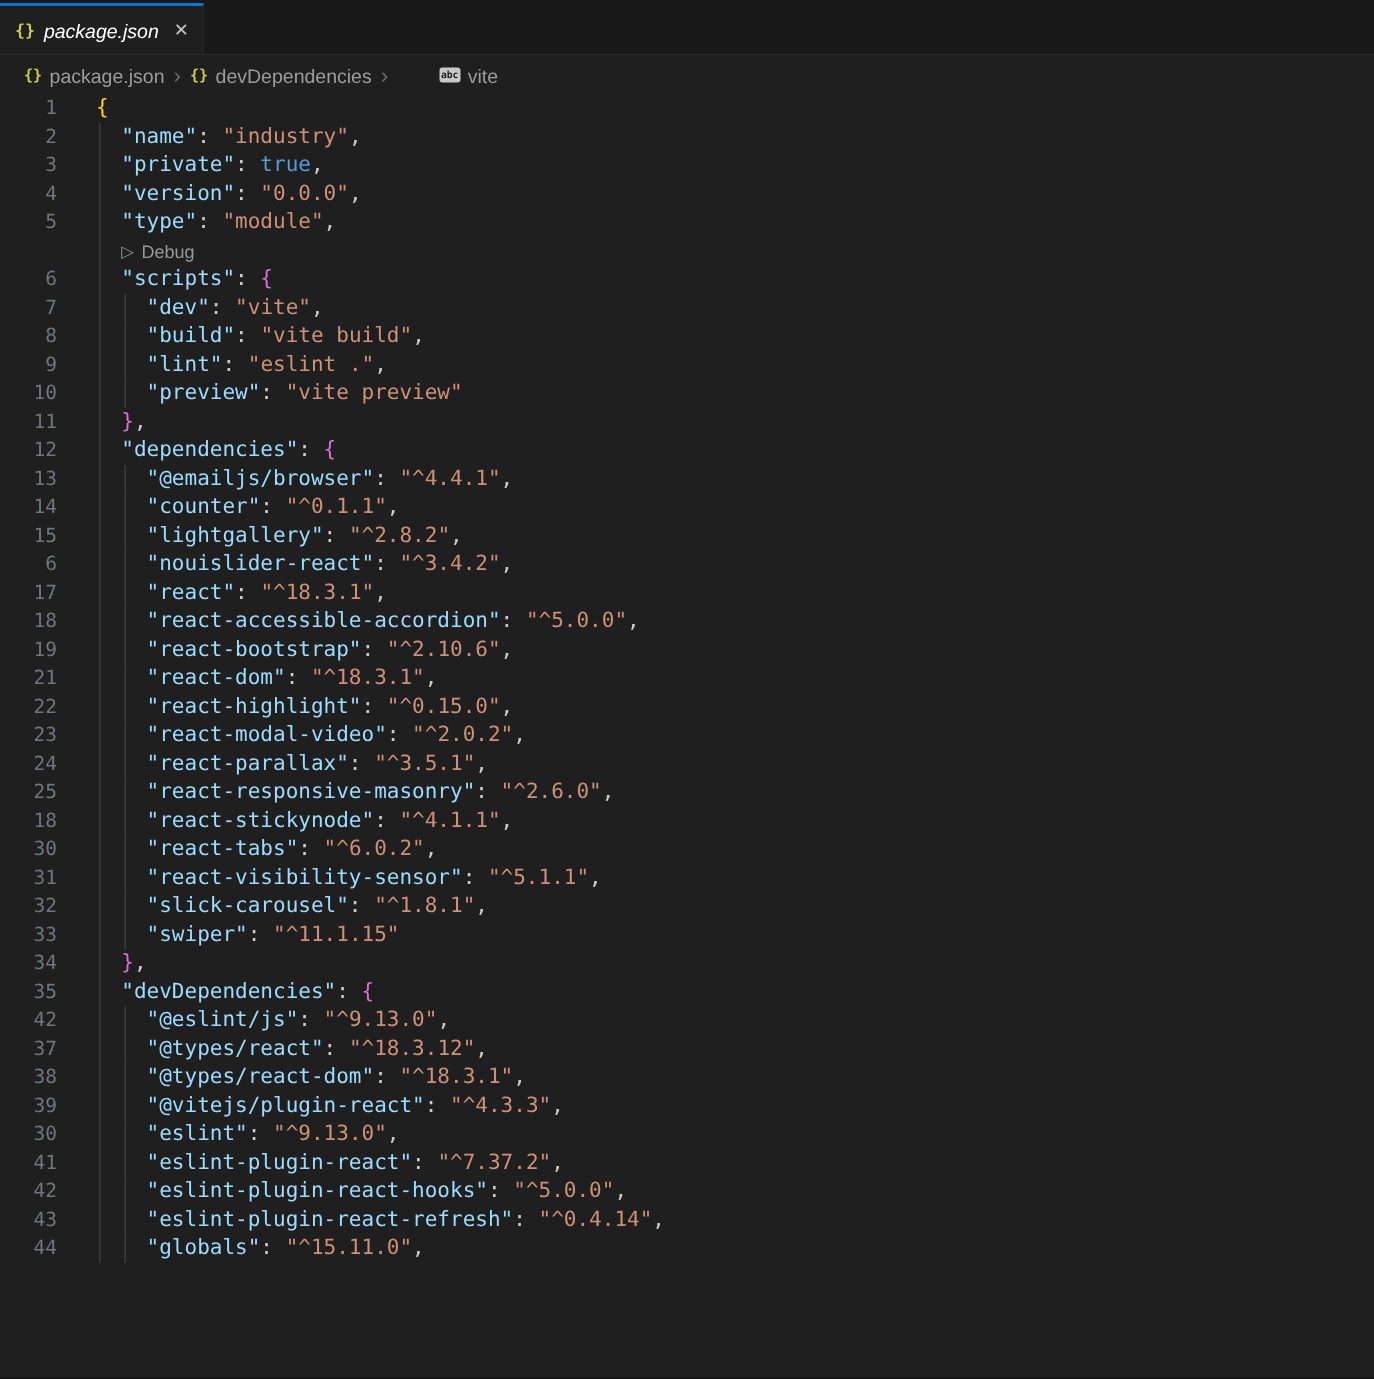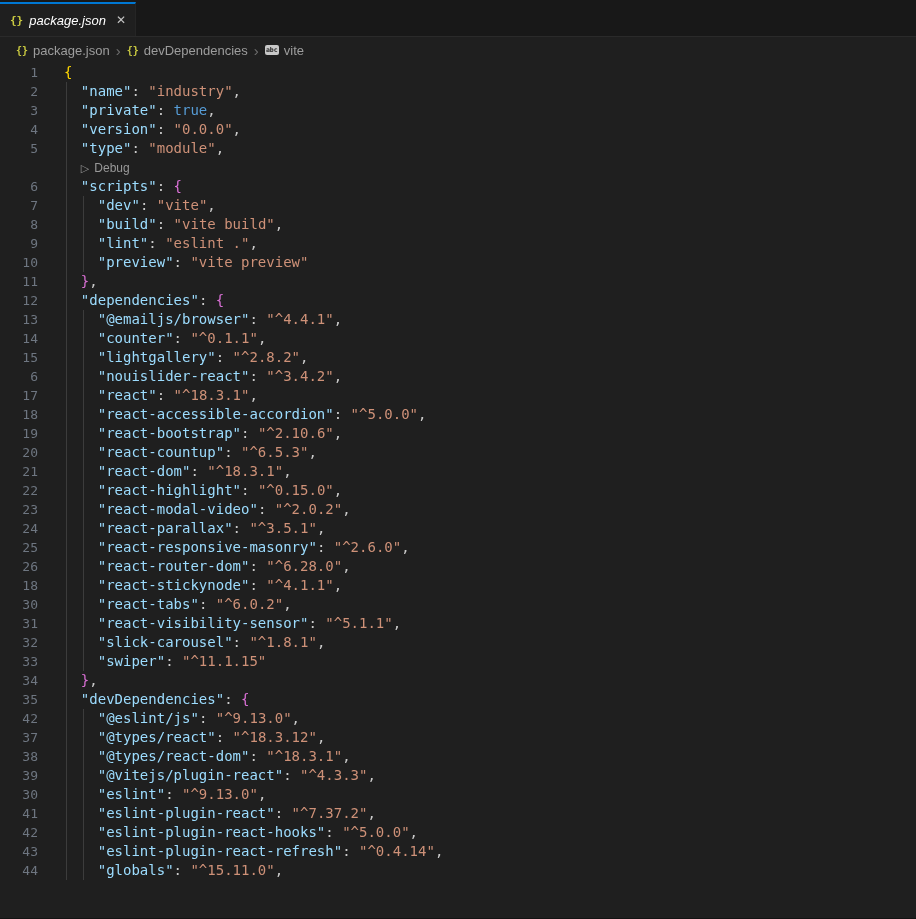--- a/index.html
+++ b/index.html
@@ -10,21 +10,21 @@
   .tab{display:flex;align-items:center;gap:6px;padding:0 9px 0 10px;background:#1f1f1f;margin-top:2px;border-top:2px solid #0078d4;border-right:1px solid #252525;cursor:pointer;}
   .json-icon{color:#cbcb41;font-family:"DejaVu Sans Mono",monospace;font-weight:700;font-size:11px;}
   .tab-label{color:#ffffff;font-size:13px;font-style:italic;}
   .tab-close{color:#c5c5c5;font-size:12px;margin-left:4px;cursor:pointer;line-height:1;}
 
   
   .breadcrumb{height:26px;display:flex;align-items:center;gap:5px;padding-left:16px;background:#1f1f1f;color:#9d9d9d;font-size:13px;flex:none;}
   .bc-item{display:flex;align-items:center;gap:5px;cursor:pointer;}
   .bc-json{color:#cbcb41;font-family:"DejaVu Sans Mono",monospace;font-weight:700;font-size:10px;}
   .bc-sep{color:#6e6e6e;font-size:15px;line-height:1;margin:0 1px;}
-  .abc-icon{display:inline-flex;align-items:center;justify-content:center;width:14px;height:10px;border-radius:2px;background:#c8c8c8;color:#1f1f1f;font-size:6.5px;font-weight:700;font-family:"DejaVu Sans Mono",monospace;letter-spacing:0;}
+  .abc-icon{display:inline-flex;align-items:center;justify-content:center;width:14px;height:10px;border-radius:2px;background:#c8c8c8;color:#1f1f1f;font-size:6.5px;font-weight:700;font-family:"DejaVu Sans Mono",monospace;letter-spacing:0;margin-left:28px;}
 
   
   .editor{height:855px;flex:none;font-family:"DejaVu Sans Mono",monospace;font-size:14px;line-height:19px;color:#cccccc;cursor:text;}
   .code-line{display:flex;height:19px;}
   .ln{width:38px;flex:none;text-align:right;color:#6e7681;font-size:13px;user-select:none;}
   .ctext{margin-left:26px;white-space:pre;position:relative;flex:1;}
   .guide{position:absolute;top:0;bottom:0;width:1px;background:#3c3c3c;}
   .tk-key{color:#9cdcfe;}
   .tk-str{color:#ce9178;}
   .tk-kw{color:#569cd6;}
@@ -141,48 +141,40 @@
       </div>
       <div class="code-line">
         <div class="ln">18</div>
         <div class="ctext"><span class="guide" style="left: 2px;"></span><span class="guide" style="left: 18.86px;"></span>    <span class="tk-key">"react-accessible-accordion"</span><span class="tk-pun">: </span><span class="tk-str">"^5.0.0"</span><span class="tk-pun">,</span></div>
       </div>
       <div class="code-line">
         <div class="ln">19</div>
         <div class="ctext"><span class="guide" style="left: 2px;"></span><span class="guide" style="left: 18.86px;"></span>    <span class="tk-key">"react-bootstrap"</span><span class="tk-pun">: </span><span class="tk-str">"^2.10.6"</span><span class="tk-pun">,</span></div>
       </div>
       <div class="code-line">
-        <div class="ln">20</div>
-        <div class="ctext"><span class="guide" style="left: 2px;"></span><span class="guide" style="left: 18.86px;"></span>    <span class="tk-key">"react-countup"</span><span class="tk-pun">: </span><span class="tk-str">"^6.5.3"</span><span class="tk-pun">,</span></div>
-      </div>
-      <div class="code-line">
         <div class="ln">21</div>
         <div class="ctext"><span class="guide" style="left: 2px;"></span><span class="guide" style="left: 18.86px;"></span>    <span class="tk-key">"react-dom"</span><span class="tk-pun">: </span><span class="tk-str">"^18.3.1"</span><span class="tk-pun">,</span></div>
       </div>
       <div class="code-line">
         <div class="ln">22</div>
         <div class="ctext"><span class="guide" style="left: 2px;"></span><span class="guide" style="left: 18.86px;"></span>    <span class="tk-key">"react-highlight"</span><span class="tk-pun">: </span><span class="tk-str">"^0.15.0"</span><span class="tk-pun">,</span></div>
       </div>
       <div class="code-line">
         <div class="ln">23</div>
         <div class="ctext"><span class="guide" style="left: 2px;"></span><span class="guide" style="left: 18.86px;"></span>    <span class="tk-key">"react-modal-video"</span><span class="tk-pun">: </span><span class="tk-str">"^2.0.2"</span><span class="tk-pun">,</span></div>
       </div>
       <div class="code-line">
         <div class="ln">24</div>
         <div class="ctext"><span class="guide" style="left: 2px;"></span><span class="guide" style="left: 18.86px;"></span>    <span class="tk-key">"react-parallax"</span><span class="tk-pun">: </span><span class="tk-str">"^3.5.1"</span><span class="tk-pun">,</span></div>
       </div>
       <div class="code-line">
         <div class="ln">25</div>
         <div class="ctext"><span class="guide" style="left: 2px;"></span><span class="guide" style="left: 18.86px;"></span>    <span class="tk-key">"react-responsive-masonry"</span><span class="tk-pun">: </span><span class="tk-str">"^2.6.0"</span><span class="tk-pun">,</span></div>
       </div>
       <div class="code-line">
-        <div class="ln">26</div>
-        <div class="ctext"><span class="guide" style="left: 2px;"></span><span class="guide" style="left: 18.86px;"></span>    <span class="tk-key">"react-router-dom"</span><span class="tk-pun">: </span><span class="tk-str">"^6.28.0"</span><span class="tk-pun">,</span></div>
-      </div>
-      <div class="code-line">
         <div class="ln">18</div>
         <div class="ctext"><span class="guide" style="left: 2px;"></span><span class="guide" style="left: 18.86px;"></span>    <span class="tk-key">"react-stickynode"</span><span class="tk-pun">: </span><span class="tk-str">"^4.1.1"</span><span class="tk-pun">,</span></div>
       </div>
       <div class="code-line">
         <div class="ln">30</div>
         <div class="ctext"><span class="guide" style="left: 2px;"></span><span class="guide" style="left: 18.86px;"></span>    <span class="tk-key">"react-tabs"</span><span class="tk-pun">: </span><span class="tk-str">"^6.0.2"</span><span class="tk-pun">,</span></div>
       </div>
       <div class="code-line">
         <div class="ln">31</div>
         <div class="ctext"><span class="guide" style="left: 2px;"></span><span class="guide" style="left: 18.86px;"></span>    <span class="tk-key">"react-visibility-sensor"</span><span class="tk-pun">: </span><span class="tk-str">"^5.1.1"</span><span class="tk-pun">,</span></div>

